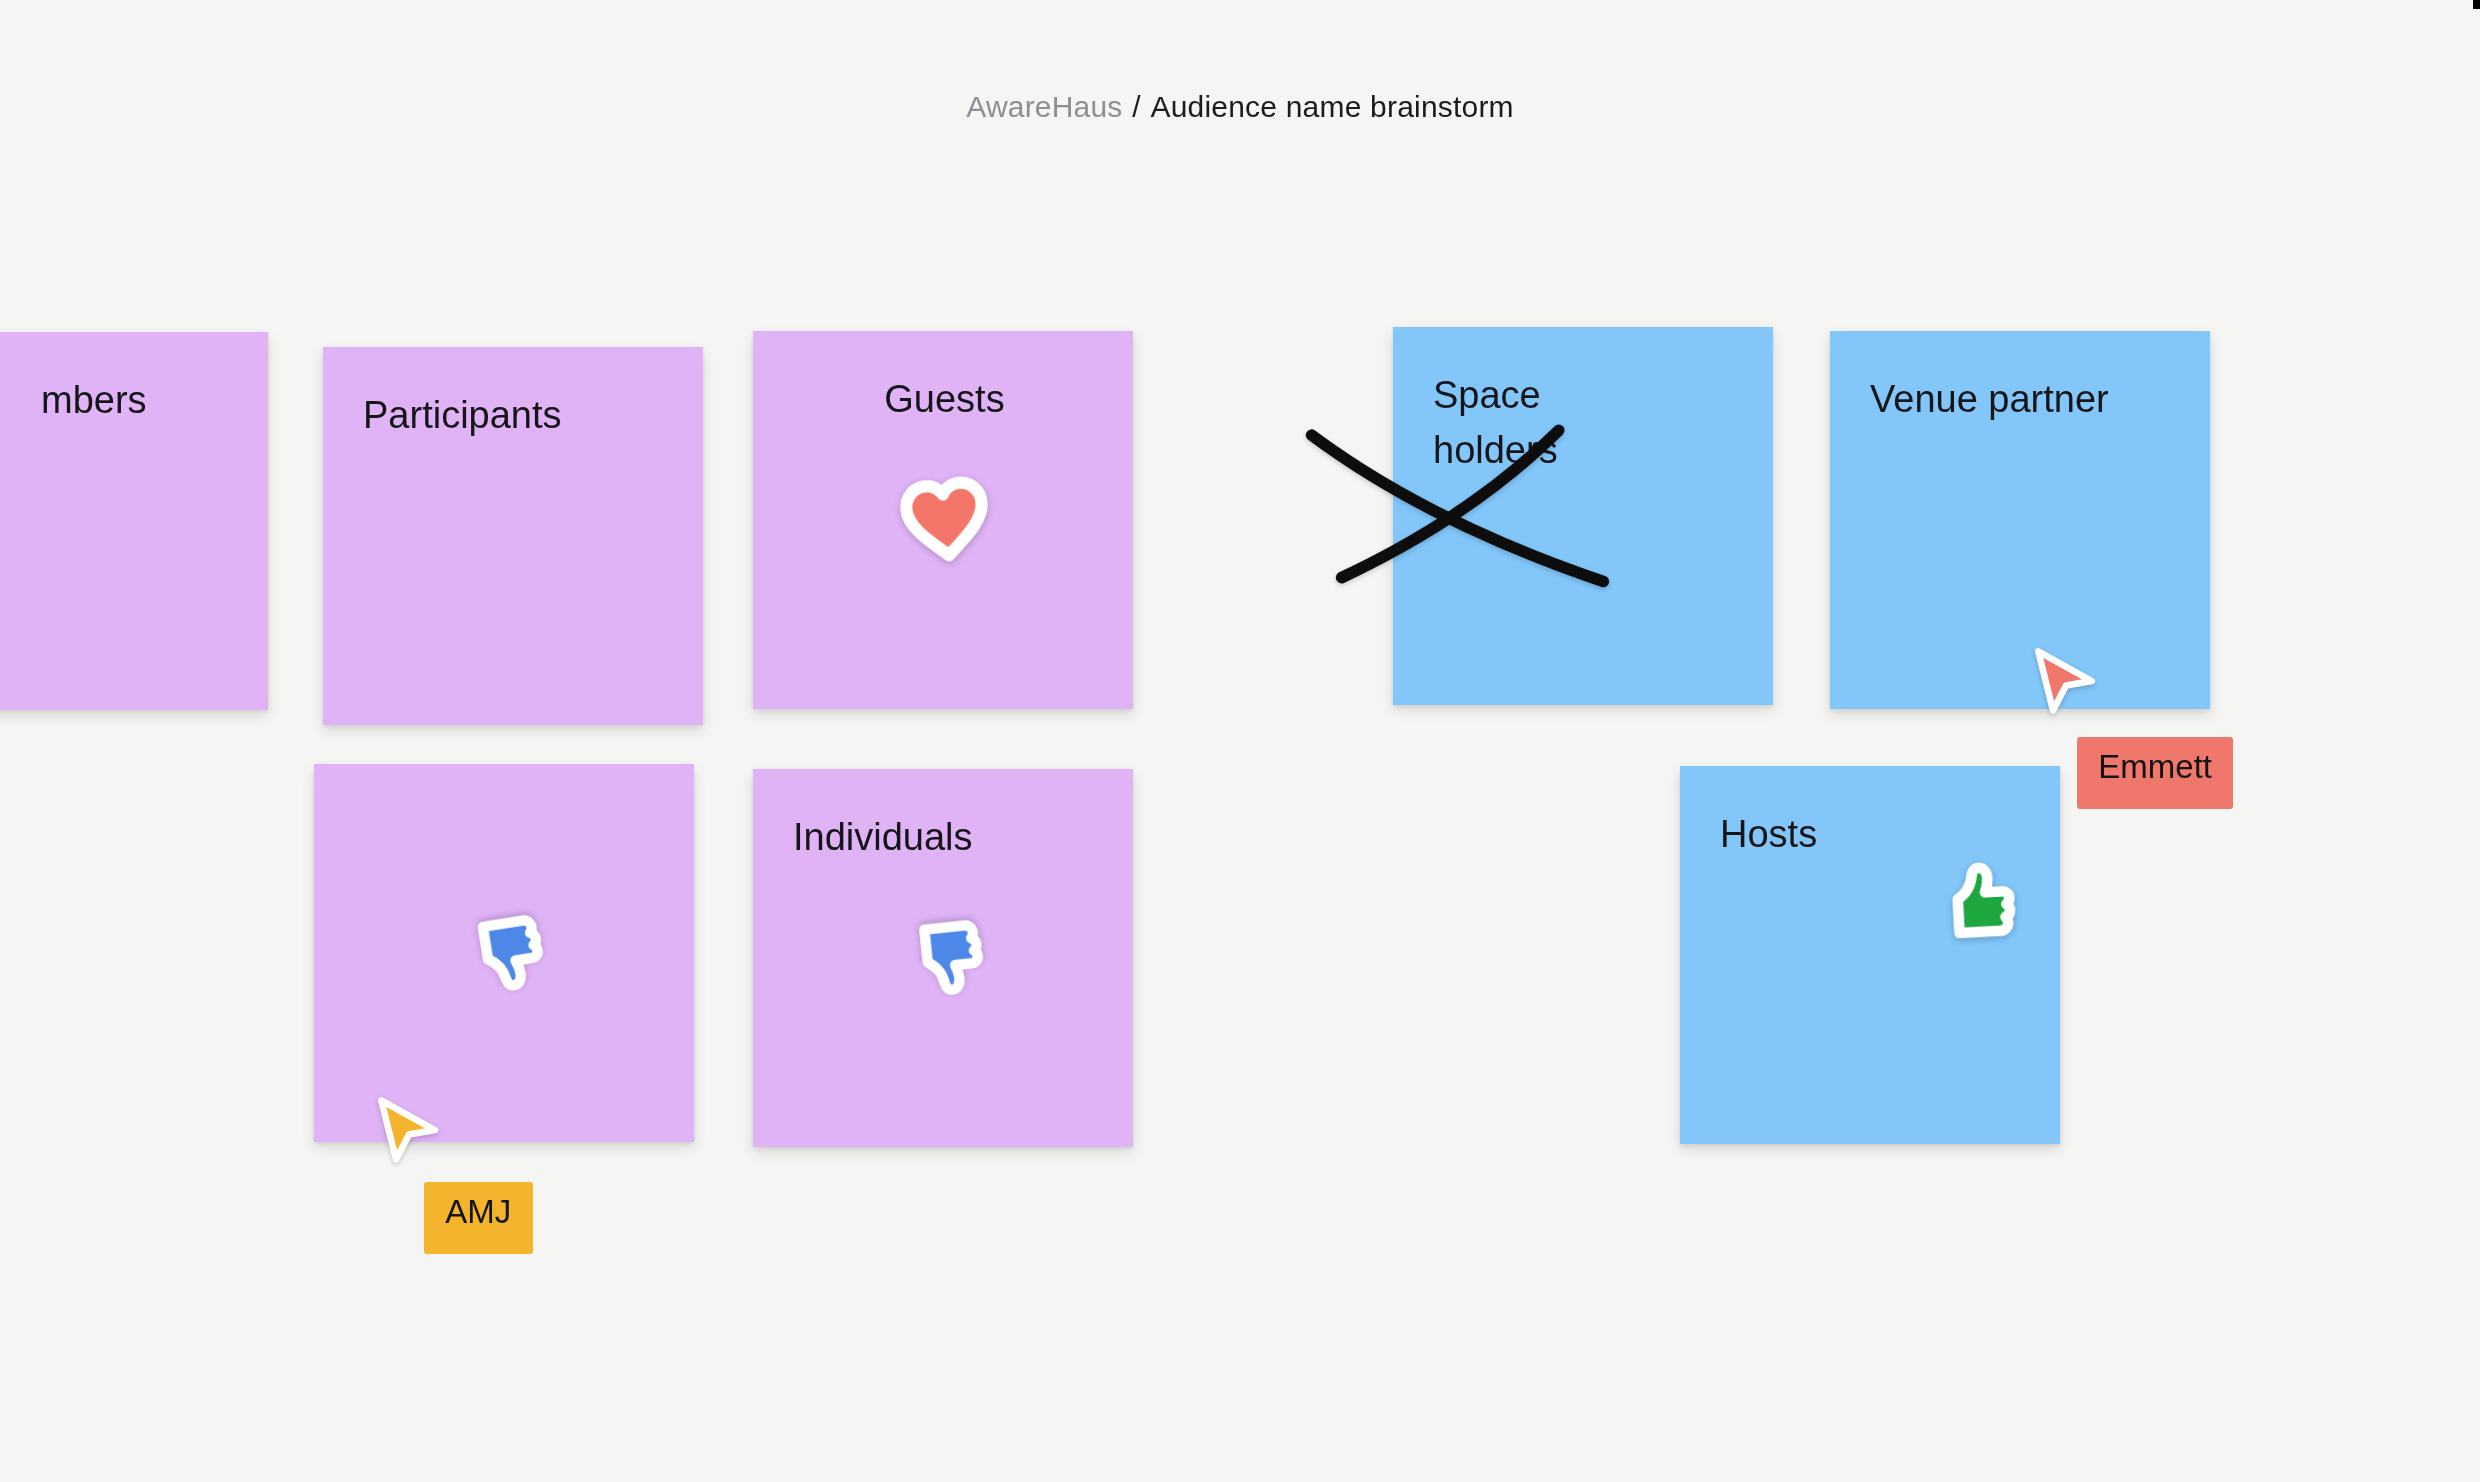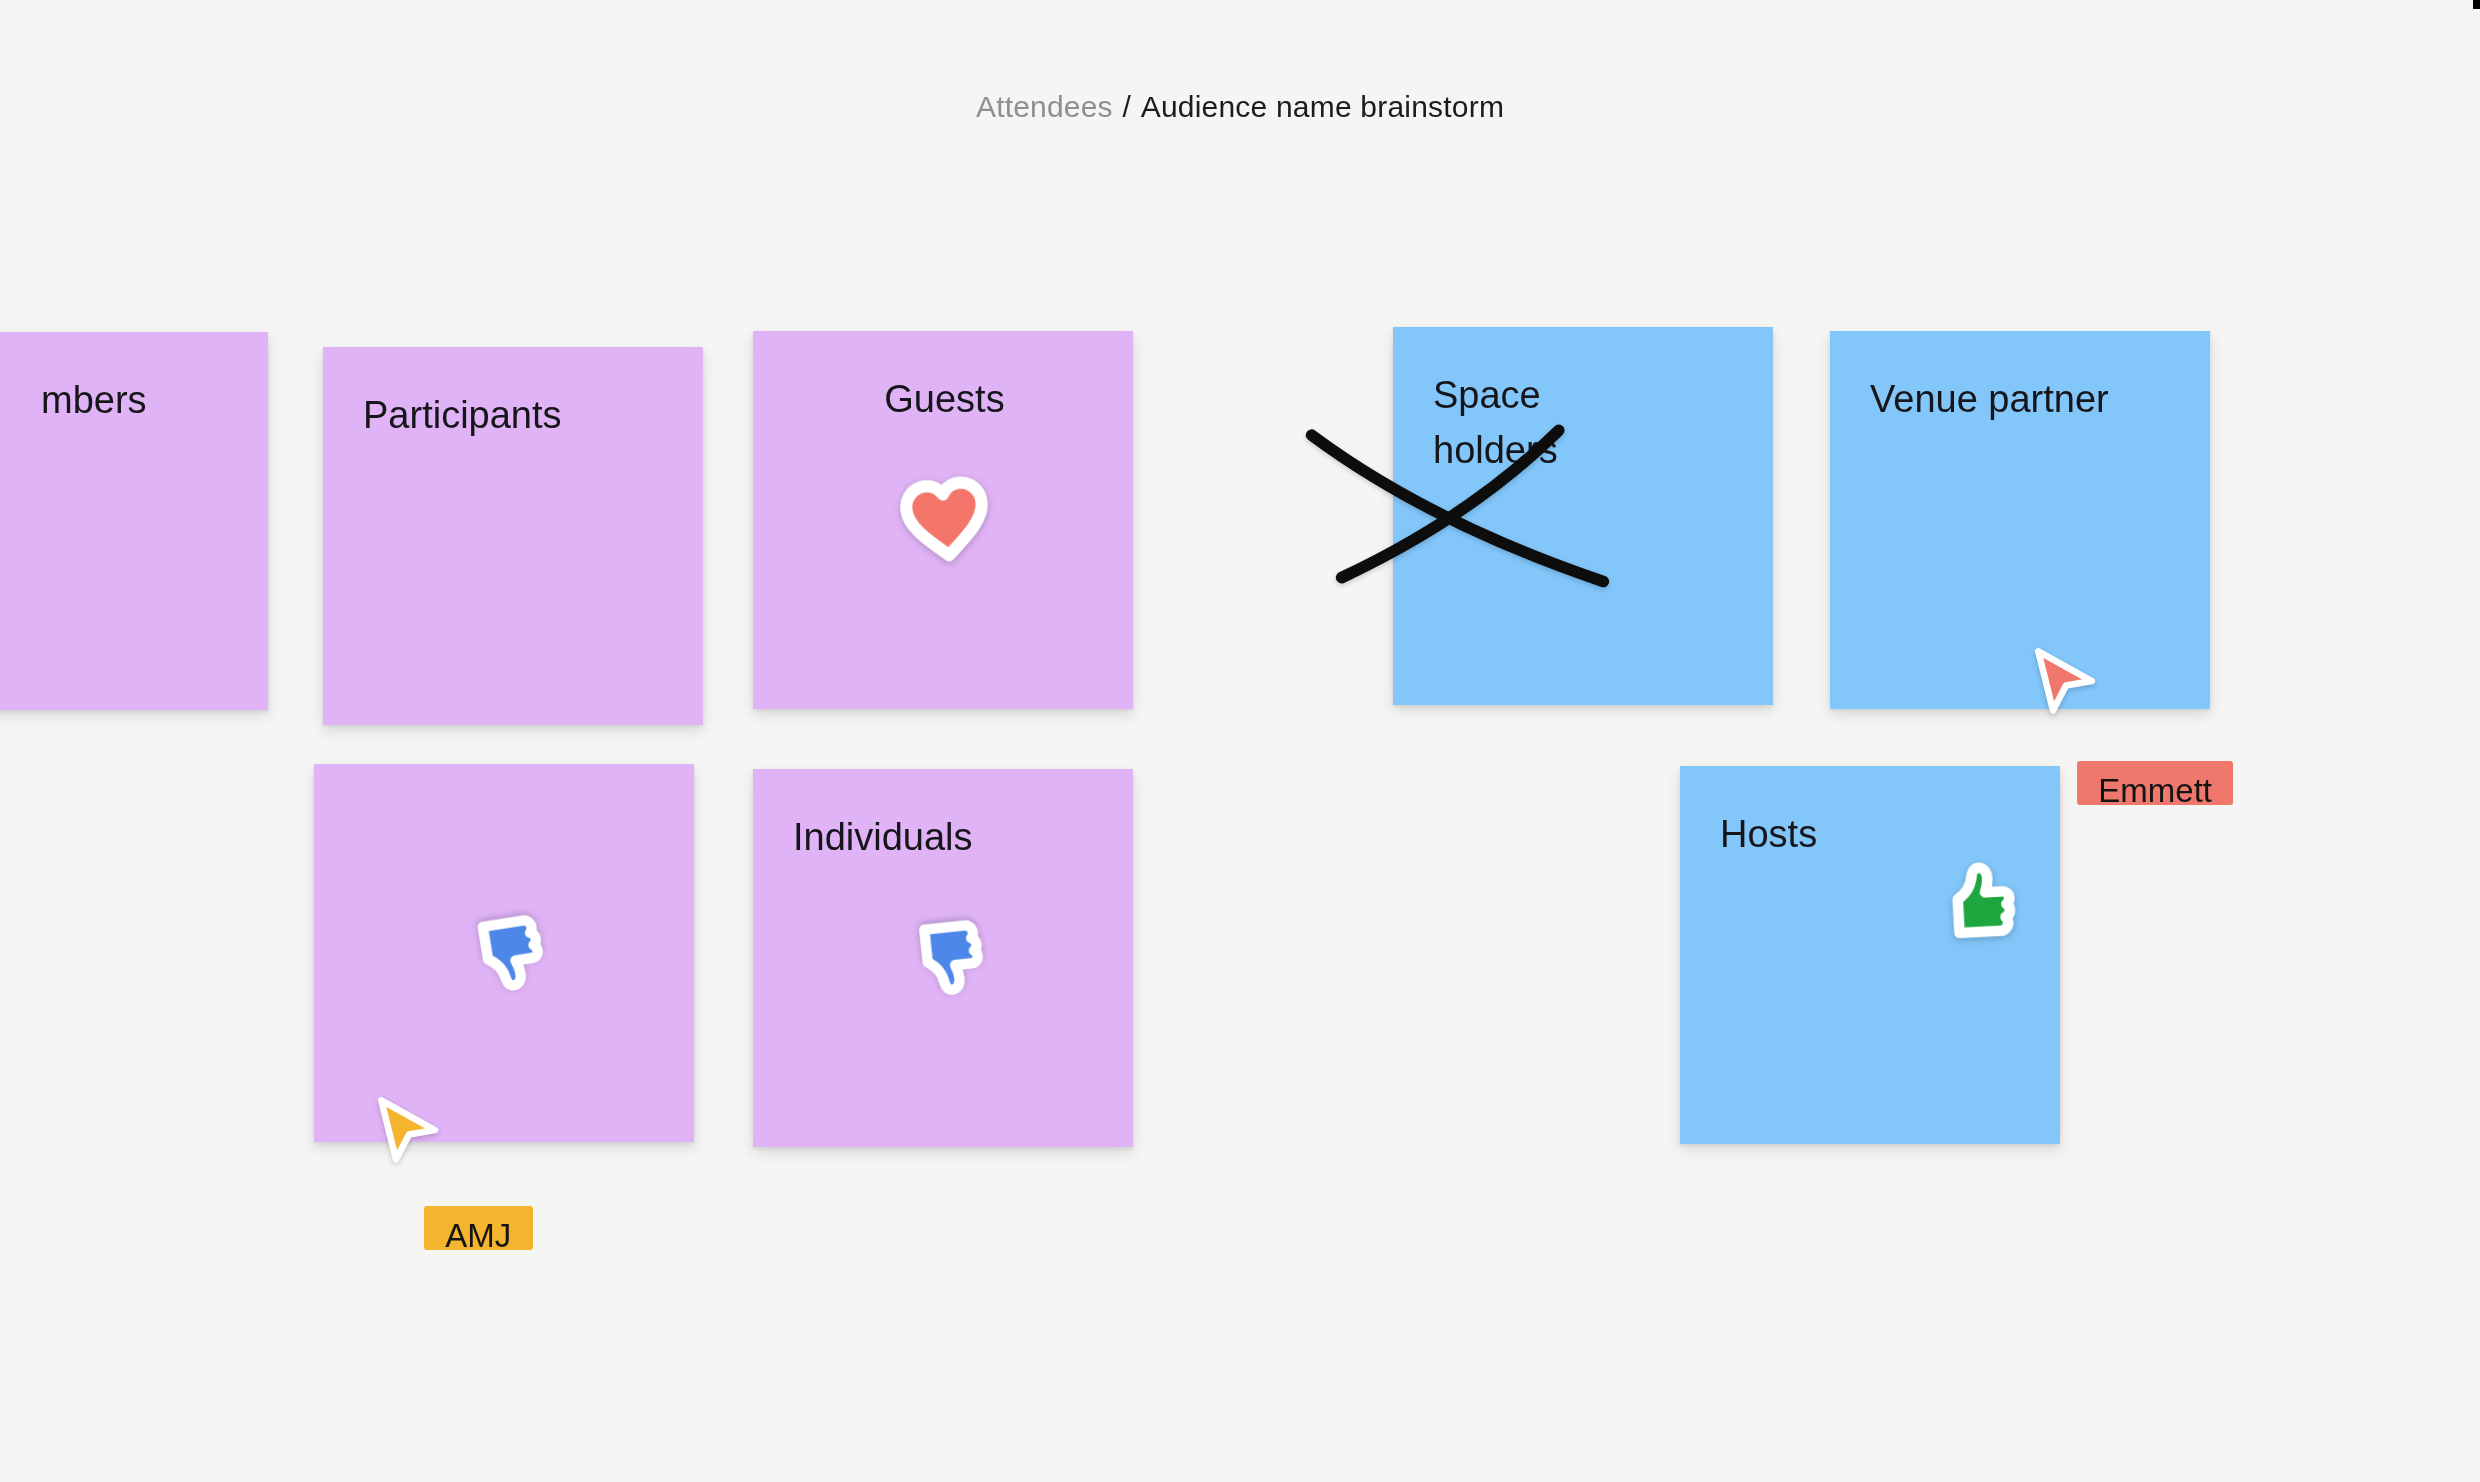--- a/index.html
+++ b/index.html
@@ -97,48 +97,47 @@
   }
   .cursor svg { display: block; overflow: visible; transform: rotate(7deg); }
   .cursor path { stroke: #ffffff; stroke-width: 3; stroke-linejoin: round; }
   .cursor.emmett { left: 2028px; top: 648px; }
   .cursor.amj    { left: 371px;  top: 1097px; }
   .cursor.emmett path { fill: var(--cursor-salmon, #F0776C); }
   .cursor.amj path    { fill: var(--cursor-gold, #F5B42D); }
 
   .name-tag {
     position: absolute;
-    height: 44px;
+    height: 72px;
     line-height: 60px;
     padding: 0 21.3px;
     font-size: 33px;
     font-weight: 500;
     color: #141414;
     border-radius: 2.9px;
     white-space: nowrap;
-    margin-top: 24px;
   }
   .name-tag.emmett { left: 2077px; top: 737px; background: var(--cursor-salmon, #F0776C); }
   .name-tag.amj    { left: 424px;  top: 1182px; background: var(--cursor-gold, #F5B42D); }
 
   
   .corner-mark {
     position: absolute;
     right: 0; top: 0;
     width: 6.8px; height: 8.7px;
     background: #000000;
   }
 </style>
 </head>
 <body>
 
 <div class="board">
 
   <div class="breadcrumb">
-    <span class="project">Attendees</span><span class="sep">/</span><span class="page">Audience name brainstorm</span>
+    <span class="project">AwareHaus</span><span class="sep">/</span><span class="page">Audience name brainstorm</span>
   </div>
 
   <div class="note purple members">
     <div class="label">mbers</div>
   </div>
 
   <div class="note purple participants">
     <div class="label">Participants</div>
   </div>
 

